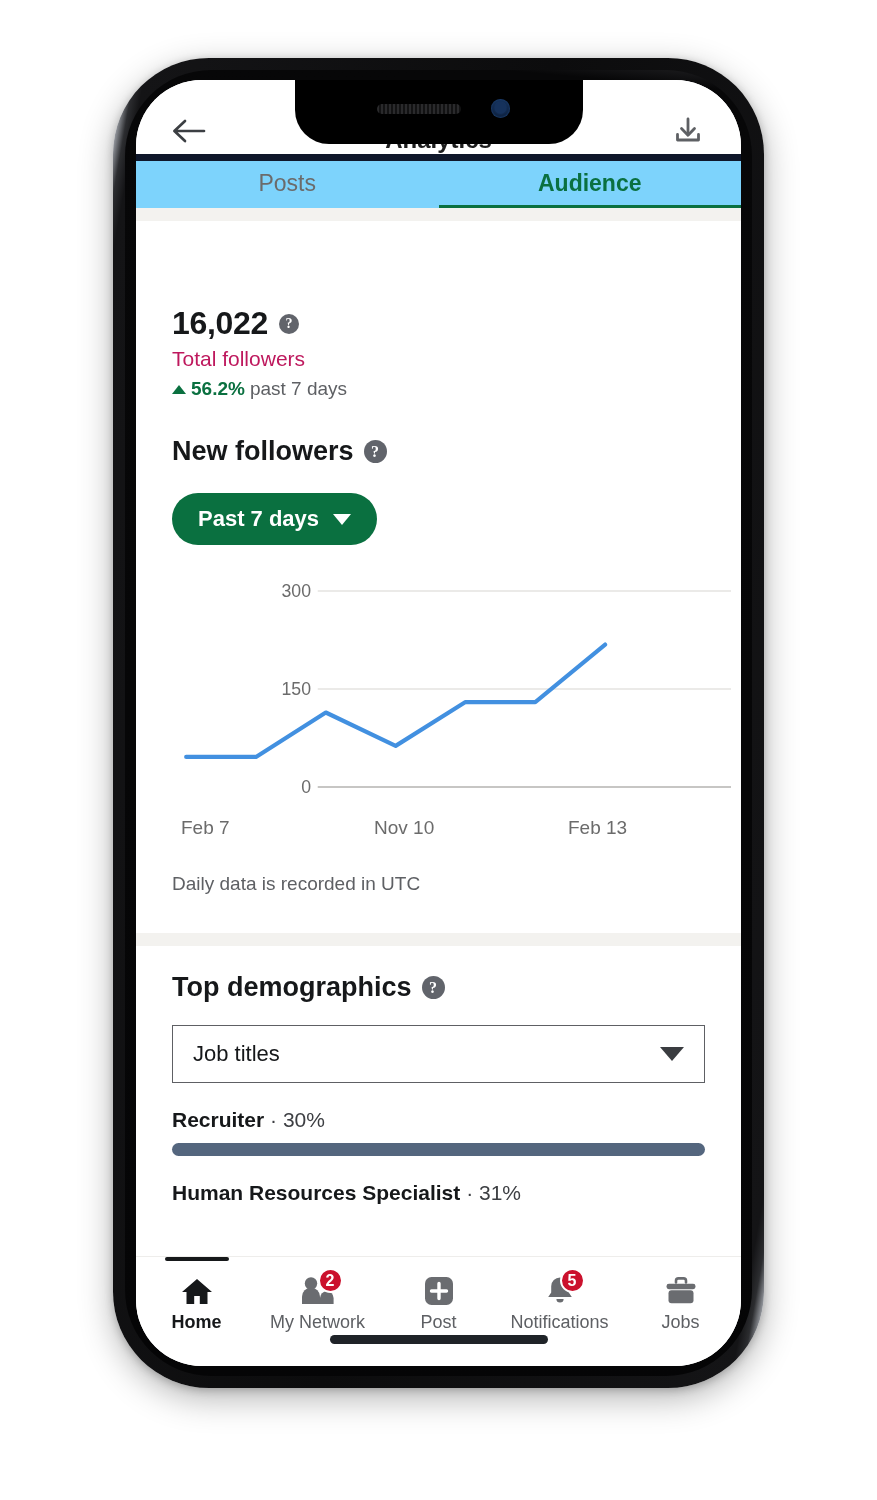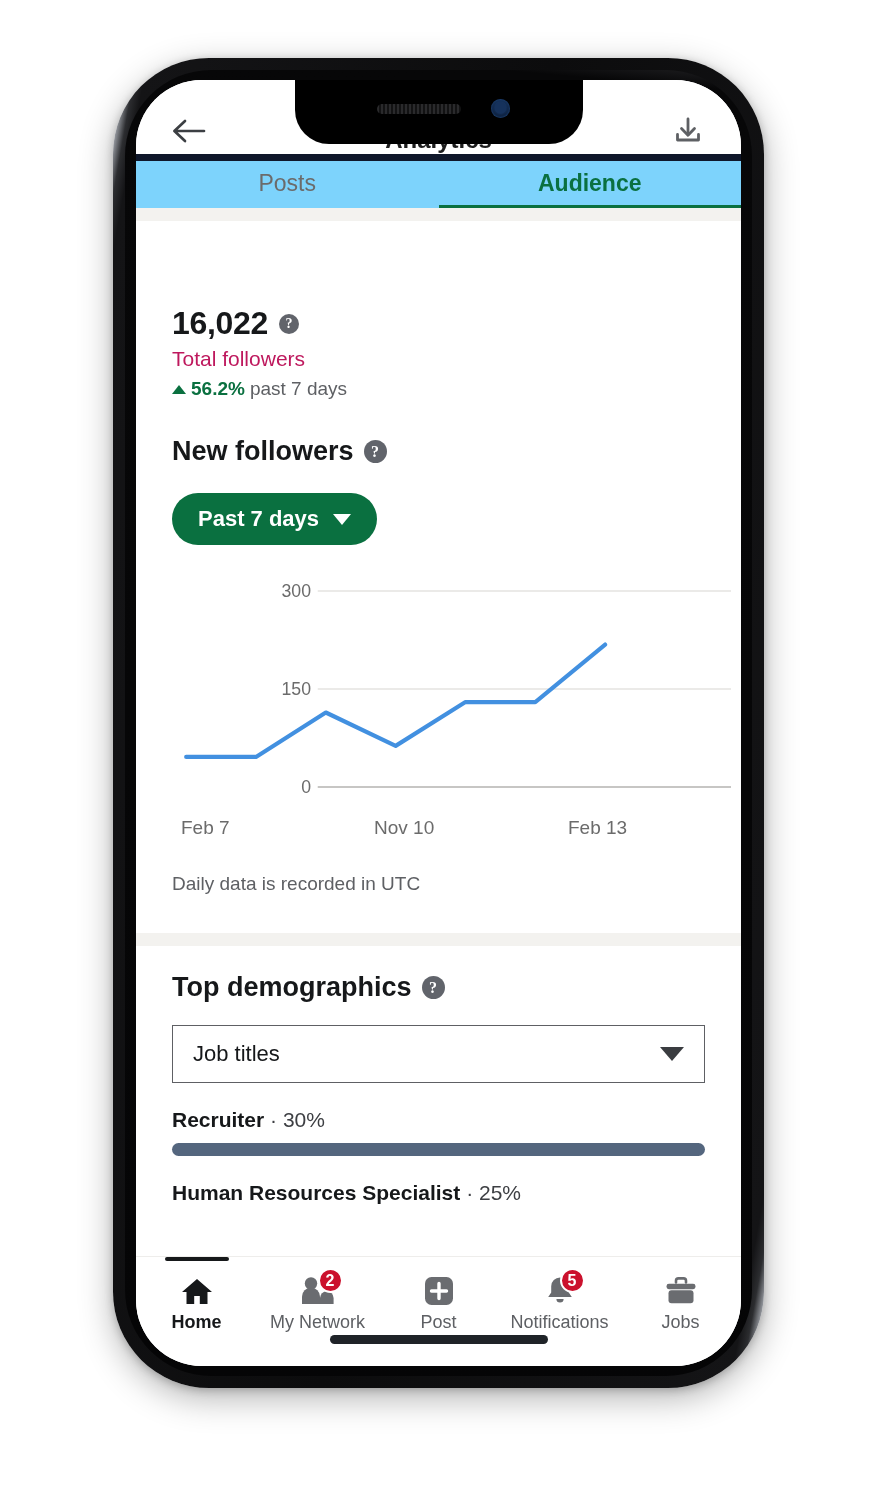--- a/index.html
+++ b/index.html
@@ -318,21 +318,21 @@
         </div>
         <div class="demo-track">
           <div class="demo-fill" id="demo-fill-0" style="width: 100%; background: rgb(84, 102, 126);"></div>
         </div>
       </div>
 
       <div class="demo-item">
         <div class="demo-label">
           <b>Human Resources Specialist</b>
           <span>·</span>
-          <span>25%</span>
+          <span>31%</span>
         </div>
       </div>
     </div>
   </div>
 
   <div id="bottom-nav">
 
     <div class="nav-item active">
       <div class="nav-active-bar"></div>
       <div class="nav-icon-box">

